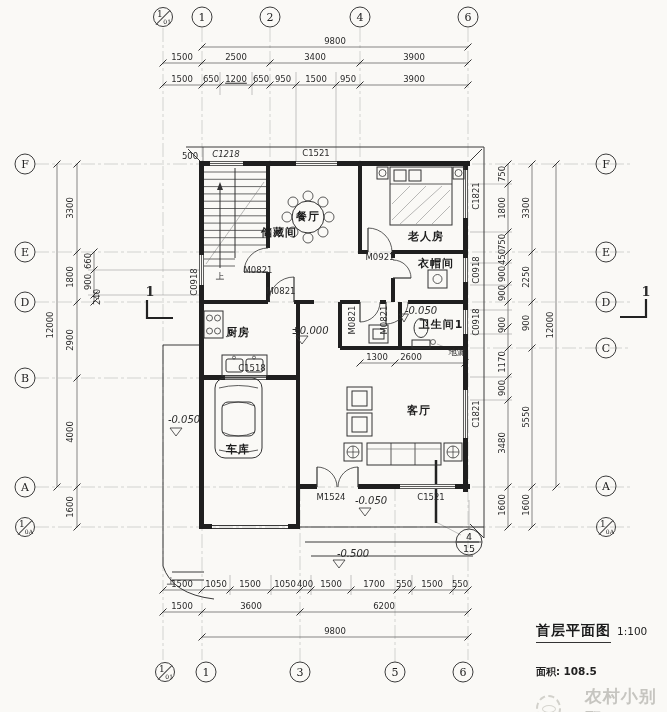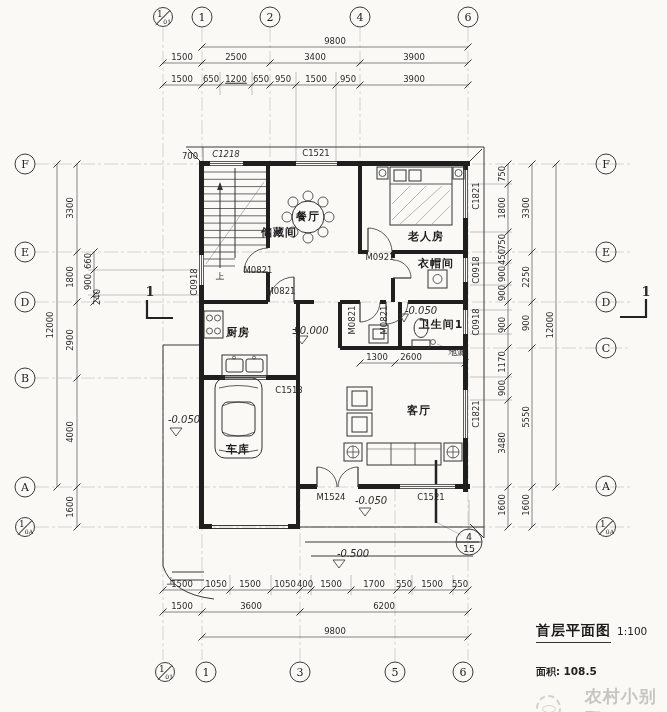--- a/index.html
+++ b/index.html
@@ -418,24 +418,24 @@
       <div class="lbl c-dim rot" style="left: 502px; top: 443px;">3480</div>
       <div class="lbl c-dim rot" style="left: 502px; top: 505px;">1600</div>
       <div class="lbl c-dim rot" style="left: 526px; top: 208px;">3300</div>
       <div class="lbl c-dim rot" style="left: 526px; top: 277px;">2250</div>
       <div class="lbl c-dim rot" style="left: 526px; top: 323px;">900</div>
       <div class="lbl c-dim rot" style="left: 526px; top: 417px;">5550</div>
       <div class="lbl c-dim rot" style="left: 526px; top: 505px;">1600</div>
       <div class="lbl c-dim rot" style="left: 550px; top: 325px;">12000</div>
       <div class="lbl c-dim" style="left: 377px; top: 357px;">1300</div>
       <div class="lbl c-dim" style="left: 411px; top: 357px;">2600</div>
-      <div class="lbl c-dim" style="left: 190px; top: 156px;">700</div>
+      <div class="lbl c-dim" style="left: 190px; top: 156px;">500</div>
       <div class="lbl c-open" style="left: 226px; top: 154px; font-style: italic;">C1218</div>
       <div class="lbl c-open" style="left: 316px; top: 153px;">C1521</div>
-      <div class="lbl c-open" style="left: 252px; top: 390px; margin-left: 37px;">C1518</div>
+      <div class="lbl c-open" style="left: 252px; top: 368px;">C1518</div>
       <div class="lbl c-open" style="left: 431px; top: 497px;">C1521</div>
       <div class="lbl c-open" style="left: 258px; top: 270px;">M0821</div>
       <div class="lbl c-open" style="left: 281px; top: 291px;">M0821</div>
       <div class="lbl c-open" style="left: 380px; top: 257px;">M0921</div>
       <div class="lbl c-open" style="left: 331px; top: 497px;">M1524</div>
       <div class="lbl c-open rot" style="left: 476px; top: 196px;">C1821</div>
       <div class="lbl c-open rot" style="left: 476px; top: 270px;">C0918</div>
       <div class="lbl c-open rot" style="left: 476px; top: 322px;">C0918</div>
       <div class="lbl c-open rot" style="left: 476px; top: 414px;">C1821</div>
       <div class="lbl c-open rot" style="left: 194px; top: 282px;">C0918</div>

